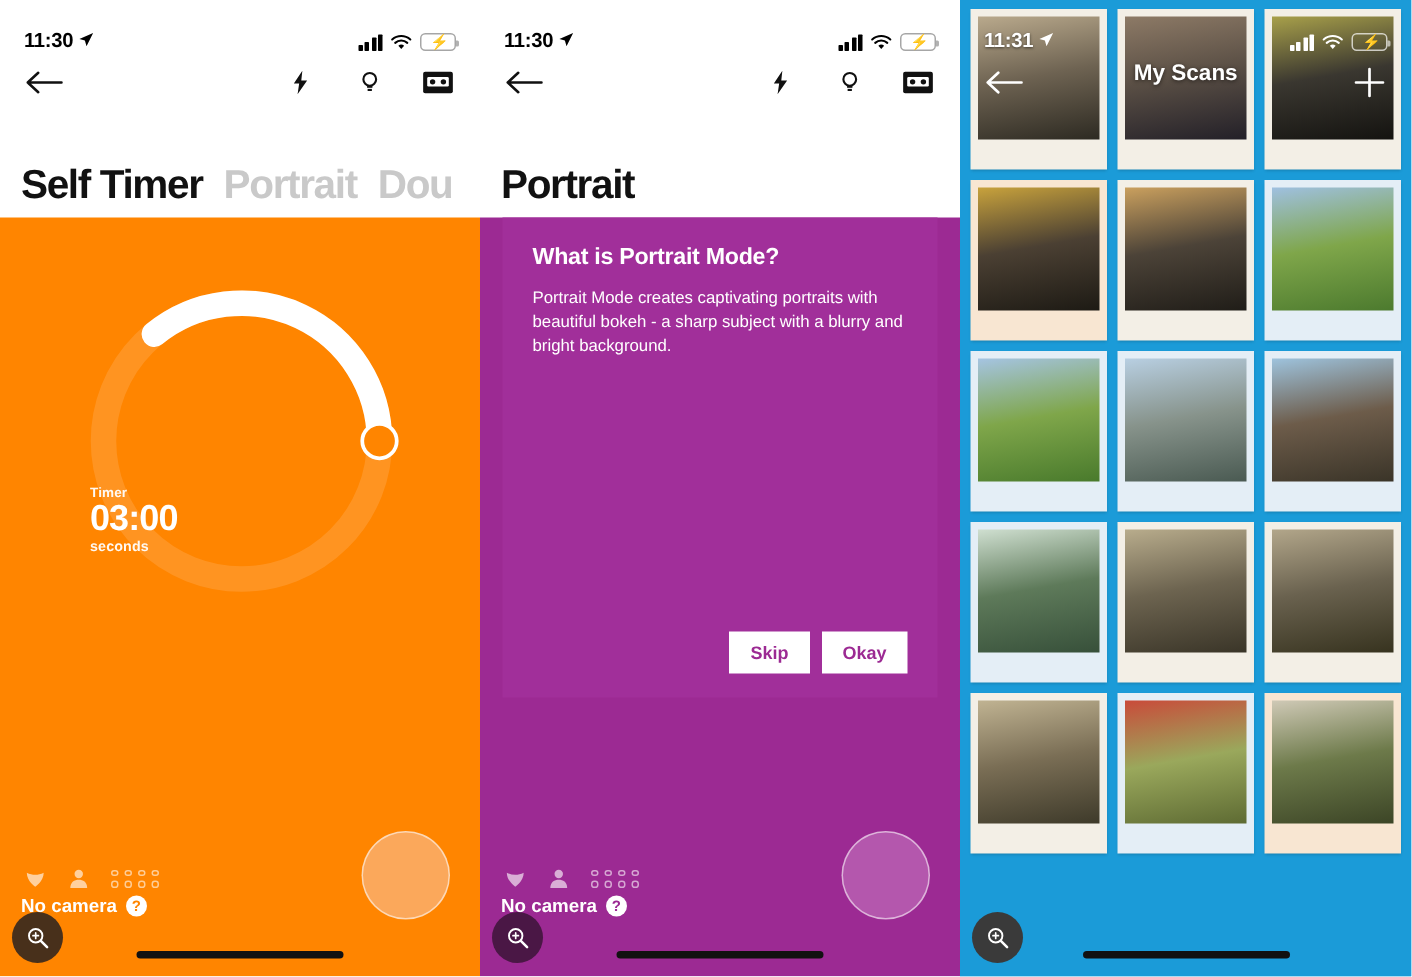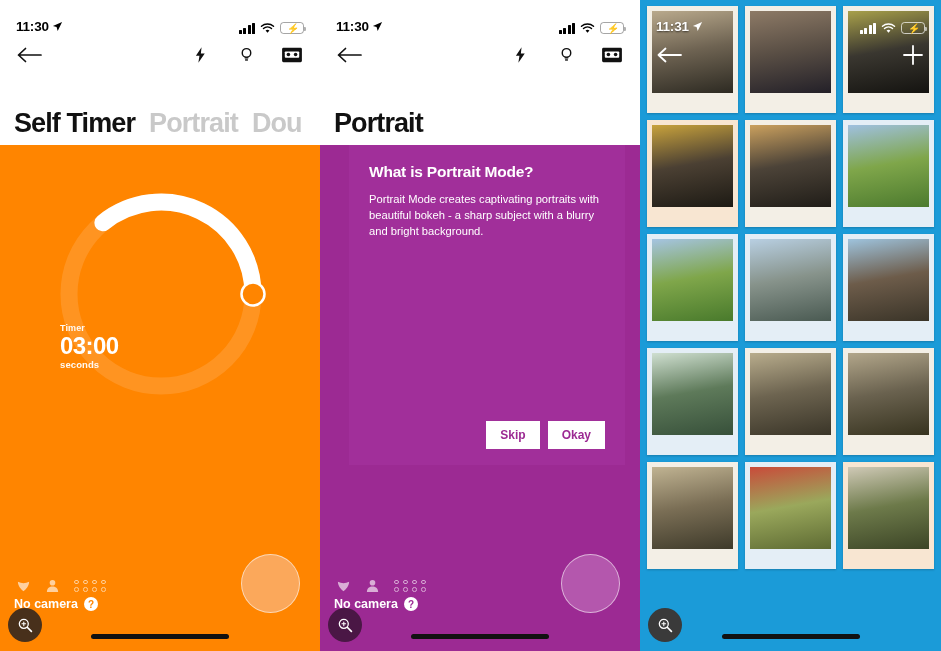--- a/index.html
+++ b/index.html
@@ -77,21 +77,21 @@
   
   .dial { position: absolute; left: 52px; top: 40px; width: 218px; height: 218px; }
   .dial svg { width: 218px; height: 218px; display: block; }
   .timer-text { position: absolute; left: 60px; top: 178px; color: #fff; }
   .timer-label { font-size: 9px; font-weight: bold; letter-spacing: .1px; opacity: .95; }
   .timer-value { font-size: 24px; font-weight: bold; letter-spacing: -.6px; line-height: 1.08; }
   .timer-unit { font-size: 9.5px; font-weight: bold; letter-spacing: .1px; opacity: .95; }
 
   
   .dialog {
-    position: absolute; left: 29px; top: 0px; right: 15px; height: 320px;
+    position: absolute; left: 15px; top: 0px; right: 15px; height: 320px;
     background: #a12f9a; padding: 18px 20px 16px 20px;
     display: flex; flex-direction: column;
   }
   .dialog h2 { color: #fff; font-size: 15.5px; font-weight: bold; letter-spacing: -.2px; margin-bottom: 11px; }
   .dialog p { color: #fff; font-size: 11.2px; font-weight: normal; line-height: 1.42; max-width: 254px; }
   .dialog-actions { margin-top: auto; display: flex; justify-content: flex-end; gap: 8px; }
   .dlg-btn {
     background: #fff; color: #9c2a93; border: none;
     font-size: 12px; font-weight: bold; padding: 7px 14px;
     font-family: "Liberation Sans", sans-serif; cursor: pointer;
@@ -474,20 +474,21 @@
 
     <div class="navrow">
       <svg class="back-arrow" viewBox="0 0 26 20">
         <path d="M9.5 3.5 L2.5 10 L9.5 16.5 M2.5 10 L25 10" stroke="#fff" stroke-width="1.8" fill="none" stroke-linecap="round" stroke-linejoin="round"></path>
       </svg>
       <svg class="plus-ic" viewBox="0 0 24 24">
         <path d="M12 3 V21 M3 12 H21" stroke="#fff" stroke-width="1.8" stroke-linecap="round"></path>
       </svg>
     </div>
 
+    <div class="p3-title">My Scans</div>
 
     <div class="zoom-fab">
       <svg viewBox="0 0 20 20" width="16" height="16">
         <circle cx="8.5" cy="8.5" r="5.6" fill="none" stroke="#fff" stroke-width="1.6"></circle>
         <path d="M6.2 8.5 h4.6 M8.5 6.2 v4.6" stroke="#fff" stroke-width="1.4" stroke-linecap="round"></path>
         <path d="M12.8 12.8 L18 18" stroke="#fff" stroke-width="2.1" stroke-linecap="round"></path>
       </svg>
     </div>
     <div class="home-bar"></div>
   </div>

